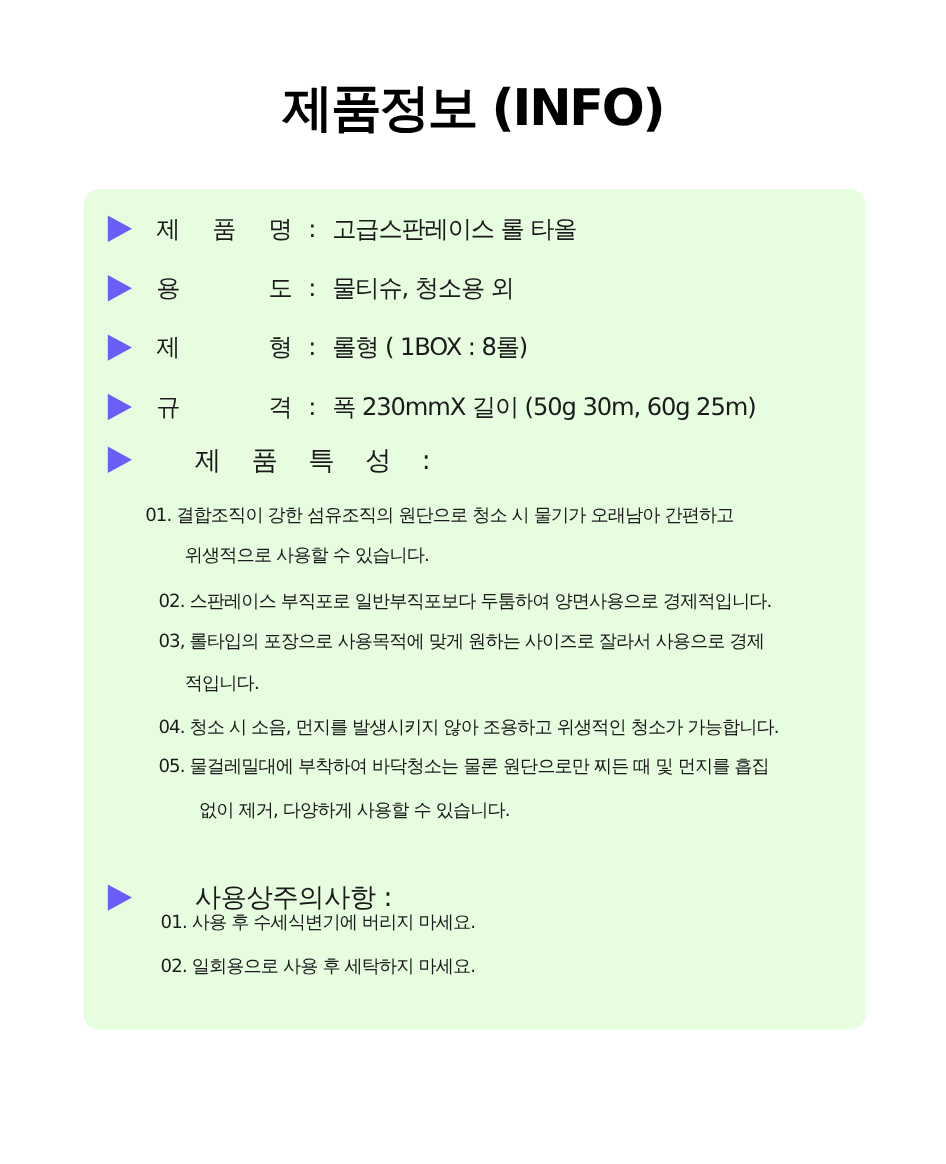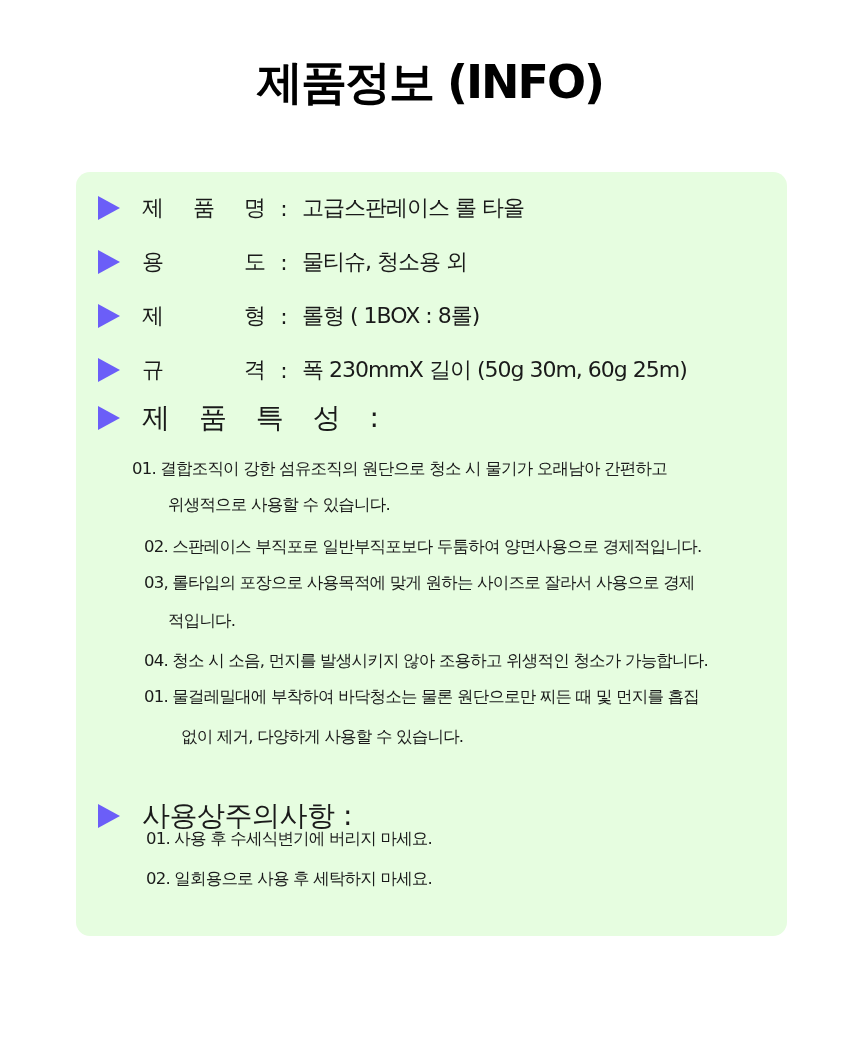--- a/index.html
+++ b/index.html
@@ -1,28 +1,28 @@
 <!DOCTYPE html>
 <html><head>
 <meta charset="utf-8">
 <style>
   html, body { margin:0; padding:0; background:#ffffff; }
   body { width:860px; height:1058px; position:relative; overflow:hidden;
          font-family:"DejaVu Sans", "Liberation Sans", sans-serif; color:#1a1a1a; }
-  .title { position:absolute; top:52px; left:0; width:860px; text-align:center;
+  .title { position:absolute; top:68px; left:0; width:860px; text-align:center;
            font-size:46px; font-weight:bold; letter-spacing:-2px; color:#000; }
   .panel { position:absolute; left:76px; top:172px; width:711px; height:764px;
            background:#e6fde0; border-radius:14px; }
   .row { position:absolute; left:22px; display:flex; align-items:center; height:40px; }
   .arrow { width:0; height:0; border-top:12px solid transparent; border-bottom:12px solid transparent;
            border-left:22px solid #6b5ef8; margin-right:22px; }
   .label { display:flex; justify-content:space-between; width:124px; font-size:22px; }
   .colon { width:36px; text-align:center; font-size:22px; }
   .value { font-size:22px; letter-spacing:-1px; white-space:nowrap; }
-  .section-title { font-size:28px; letter-spacing:-0.5px; }
+  .section-title { font-size:24px; letter-spacing:-0.5px;margin-left:35px; }
   .section-title.spaced { letter-spacing:10px; }
   .list-line { position:absolute; font-size:16.5px; letter-spacing:-0.8px; white-space:nowrap; }
 </style>
 </head>
 <body>
 
 <div class="title">제품정보 (INFO)</div>
 
 <div class="panel">
 
@@ -71,21 +71,21 @@
     <span class="arrow"></span>
     <span class="section-title spaced">제 품 특 성 :</span>
   </div>
 
   <div class="list-line" style="left:56px; top:286px;">01. 결합조직이 강한 섬유조직의 원단으로 청소 시 물기가  오래남아 간편하고</div>
   <div class="list-line" style="left:92px; top:322px;">위생적으로 사용할 수 있습니다.</div>
   <div class="list-line" style="left:68px; top:364px;">02. 스판레이스 부직포로 일반부직포보다 두툼하여 양면사용으로 경제적입니다.</div>
   <div class="list-line" style="left:68px; top:400px;">03, 롤타입의 포장으로  사용목적에 맞게 원하는 사이즈로 잘라서 사용으로 경제</div>
   <div class="list-line" style="left:92px; top:438px;text-align:center;">적입니다.</div>
   <div class="list-line" style="left:68px; top:478px;">04. 청소 시 소음, 먼지를 발생시키지 않아 조용하고 위생적인 청소가 가능합니다.</div>
-  <div class="list-line" style="left:68px; top:514px;">01. 물걸레밀대에 부착하여 바닥청소는 물론 원단으로만  찌든 때 및 먼지를 흡집</div>
+  <div class="list-line" style="left:68px; top:514px;">05. 물걸레밀대에 부착하여 바닥청소는 물론 원단으로만  찌든 때 및 먼지를 흡집</div>
   <div class="list-line" style="left:105px; top:554px;">없이 제거, 다양하게 사용할 수 있습니다.</div>
 
   <div class="row" style="top:624px;">
     <span class="arrow"></span>
     <span class="section-title">사용상주의사항 :</span>
   </div>
 
   <div class="list-line" style="left:70px; top:656px;">01. 사용 후 수세식변기에 버리지 마세요.</div>
   <div class="list-line" style="left:70px; top:696px;">02. 일회용으로 사용 후 세탁하지 마세요.</div>
 </div>

